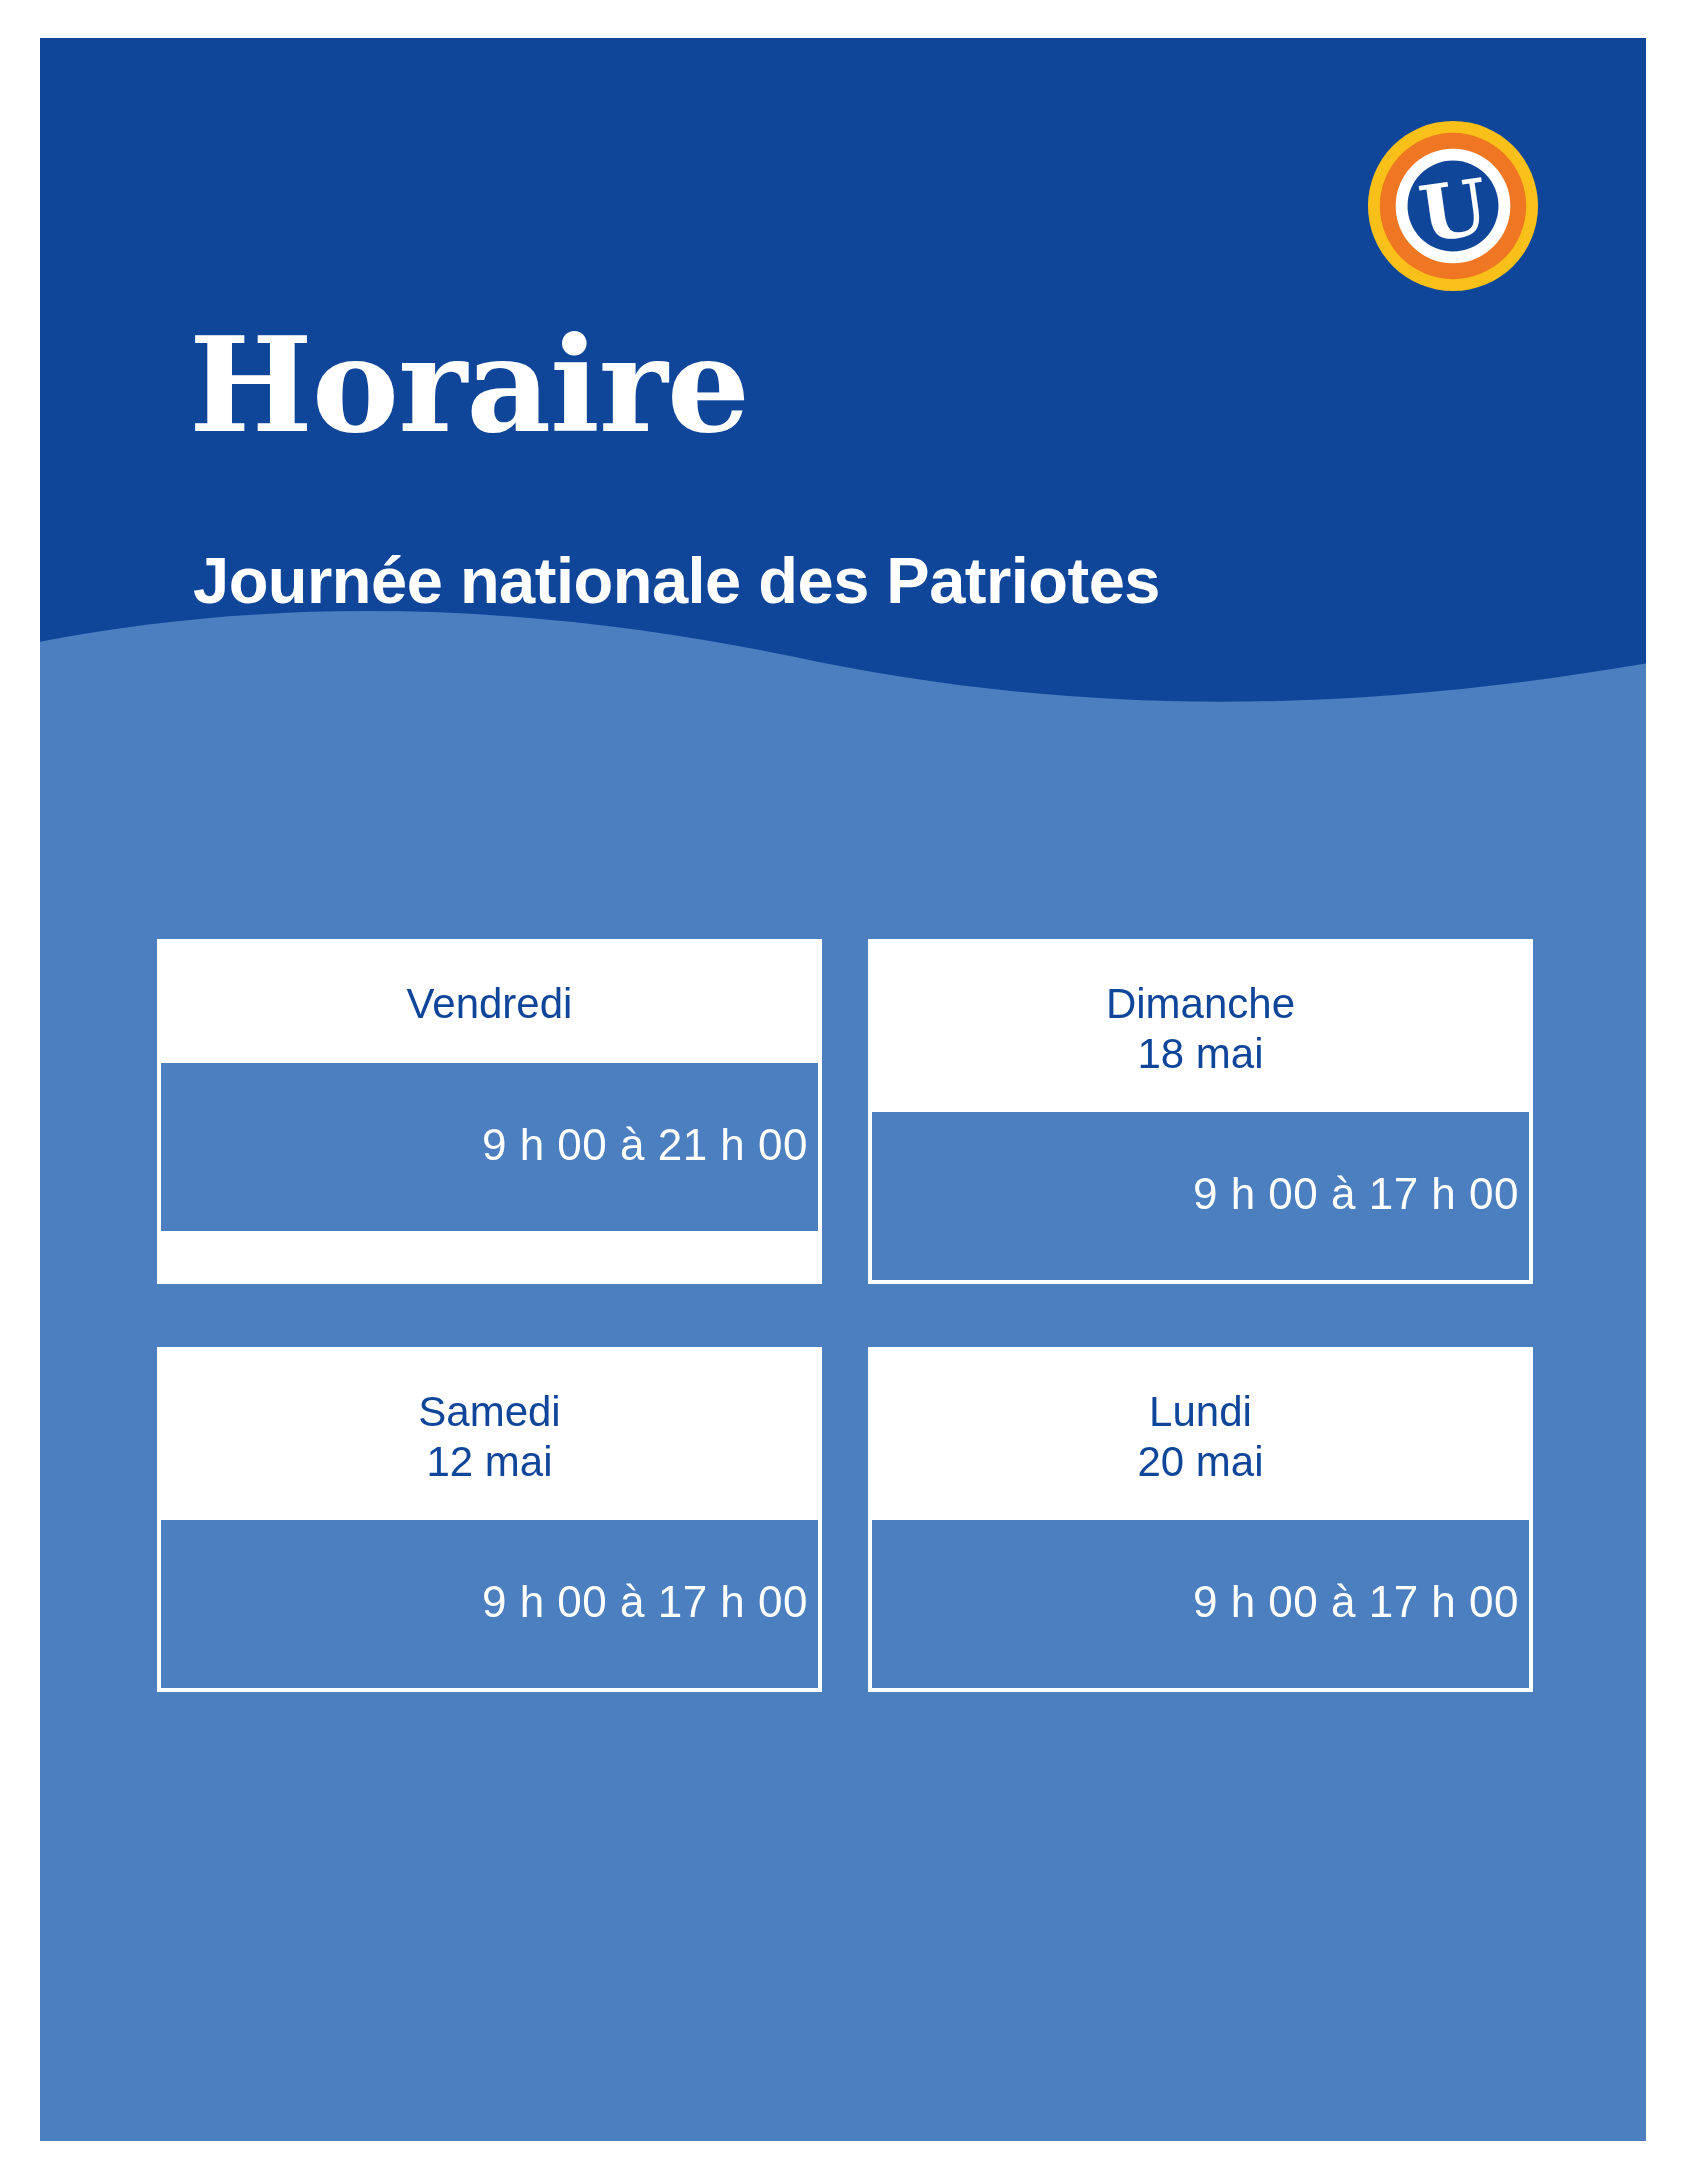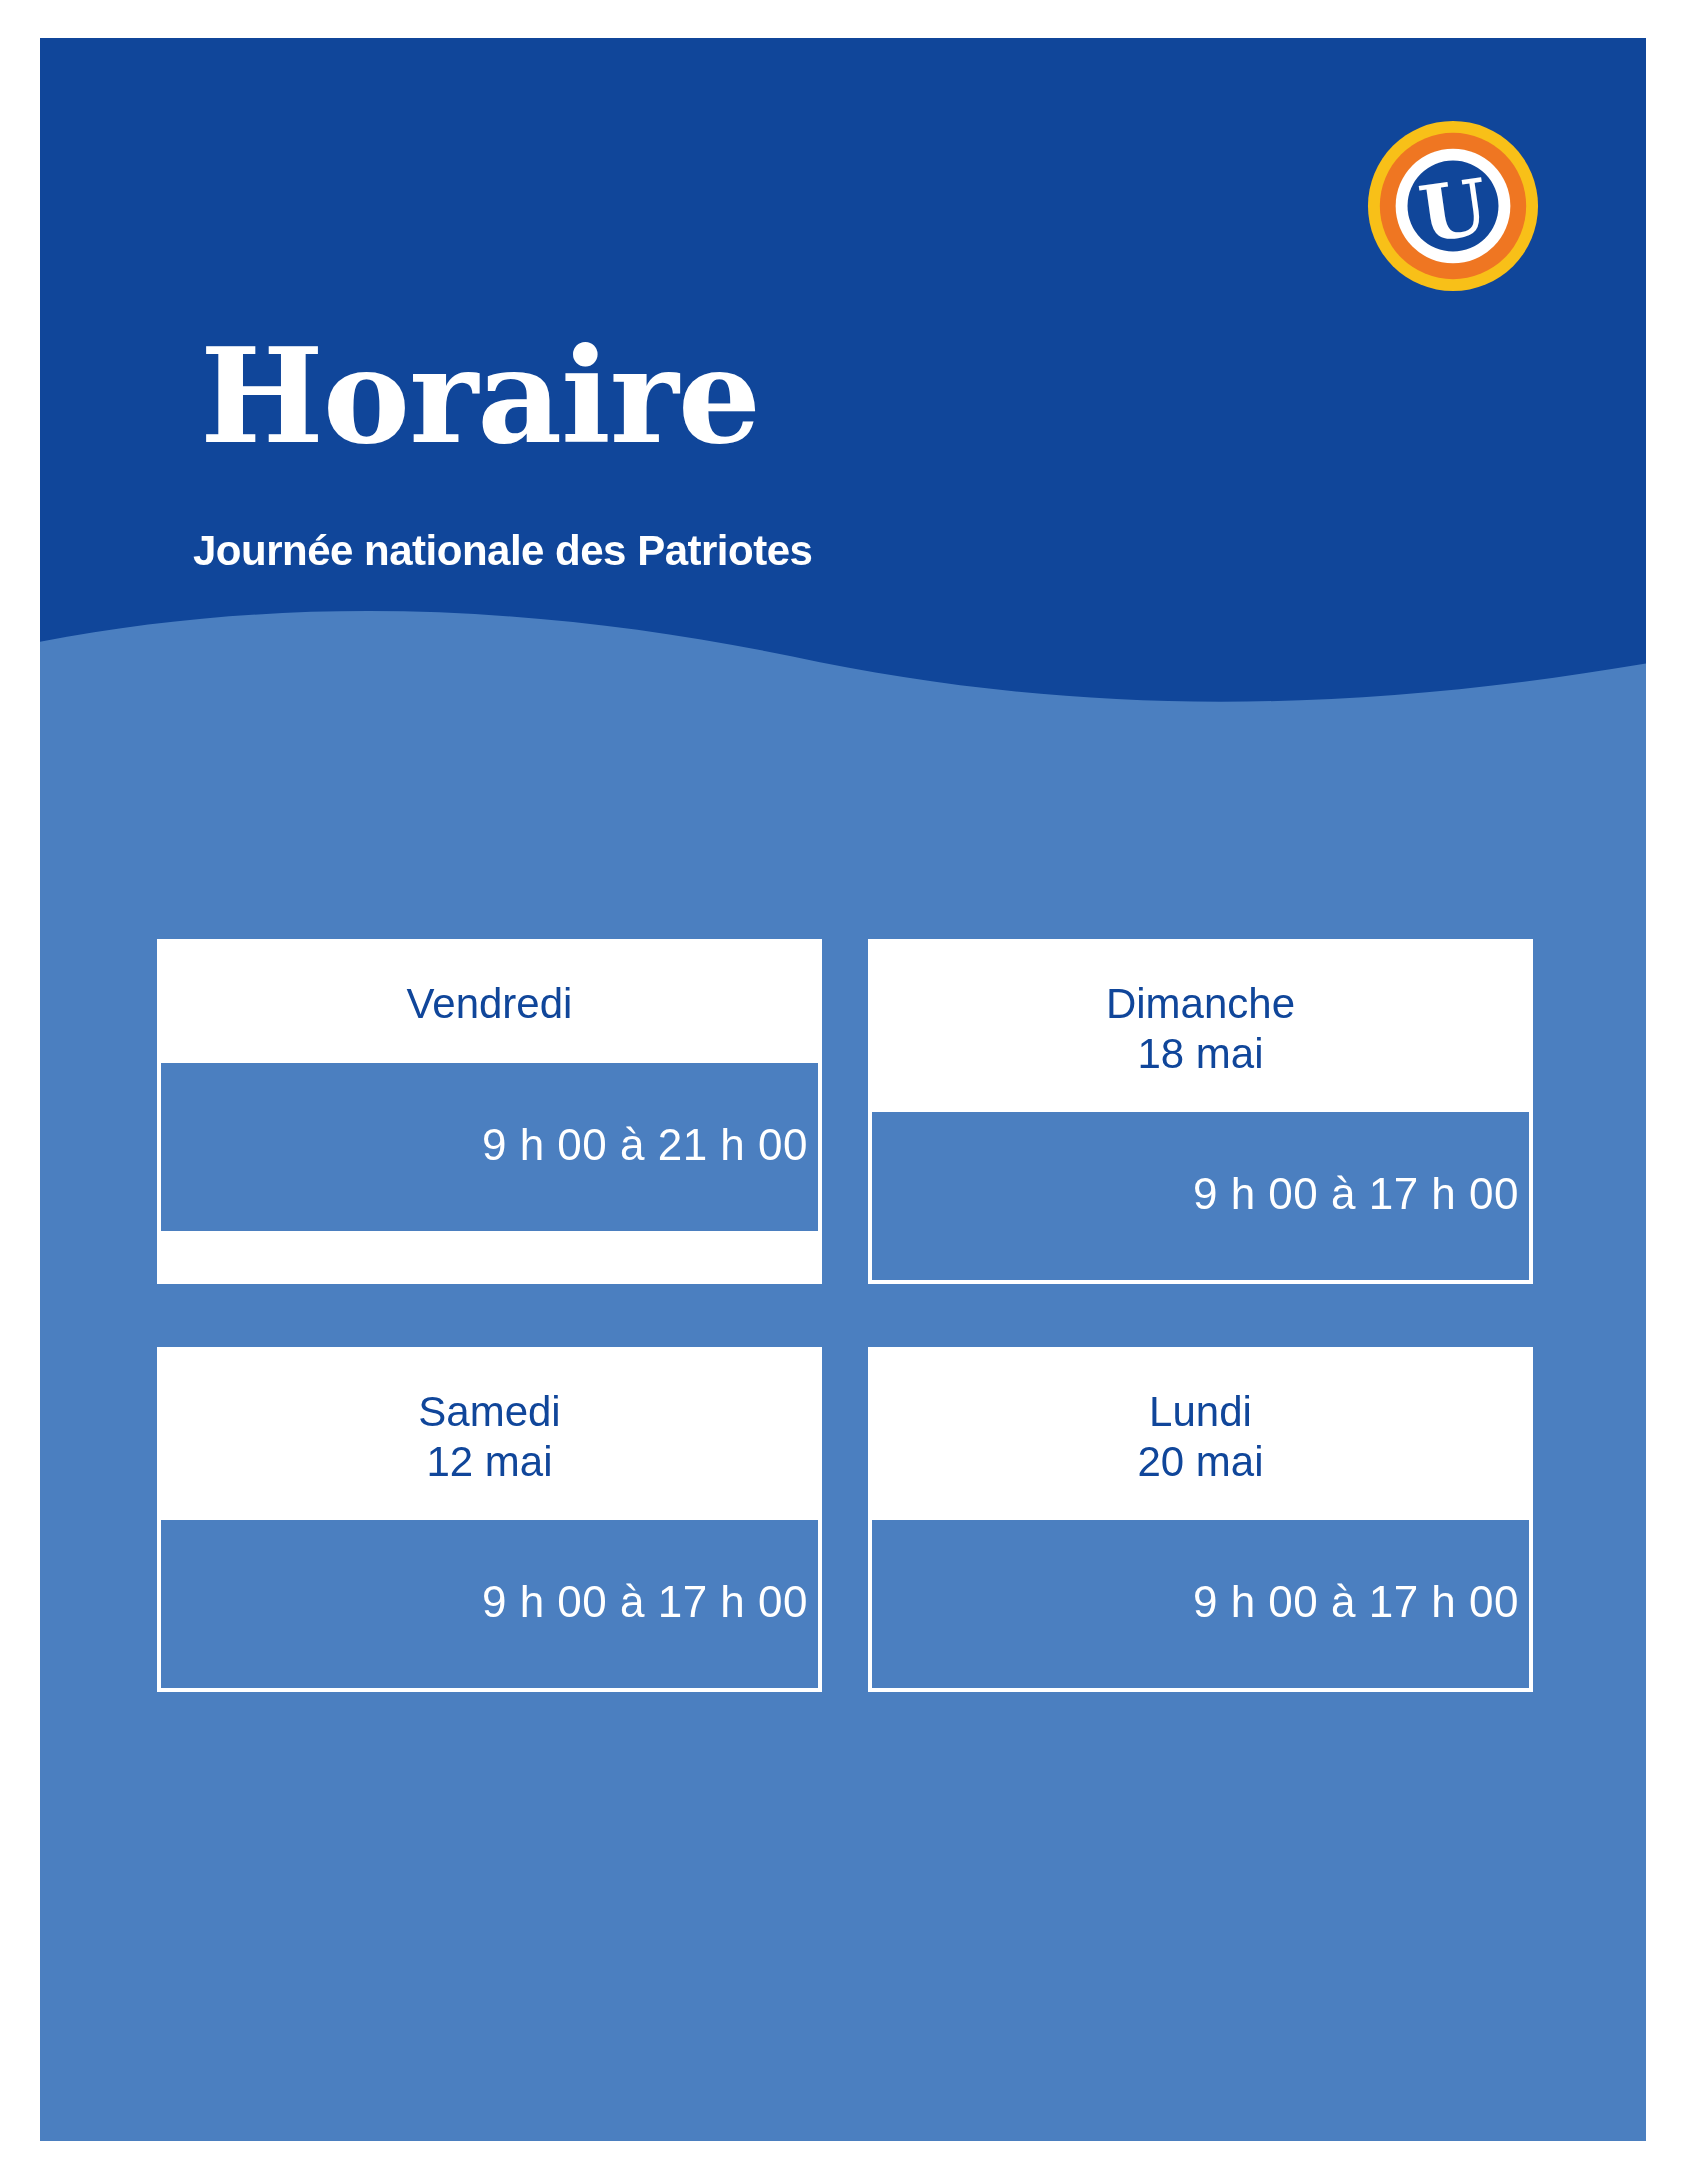--- a/index.html
+++ b/index.html
@@ -48,36 +48,36 @@
     right: 104px;
     top: 79px;
     width: 178px;
     height: 178px;
   }
 
   .title {
     position: absolute;
     left: 149px;
     top: 282px;
-    margin: 11px;
+    margin: 0;
     font-family: "DejaVu Serif", "Liberation Serif", serif;
     font-weight: bold;
     font-size: 131px;
     line-height: 1;
     color: #ffffff;
     letter-spacing: -1px;
   }
   .subtitle {
     position: absolute;
     left: 153px;
-    top: 492px;
+    top: 510px;
     margin: 0;
     font-family: "Liberation Sans", sans-serif;
     font-weight: bold;
-    font-size: 42px;
+    font-size: 65px;
     line-height: 1;
     color: #ffffff;
     letter-spacing: -0.5px;
   }
 
   
   .schedule {
     position: absolute;
     left: 117px;
     top: 901px;

